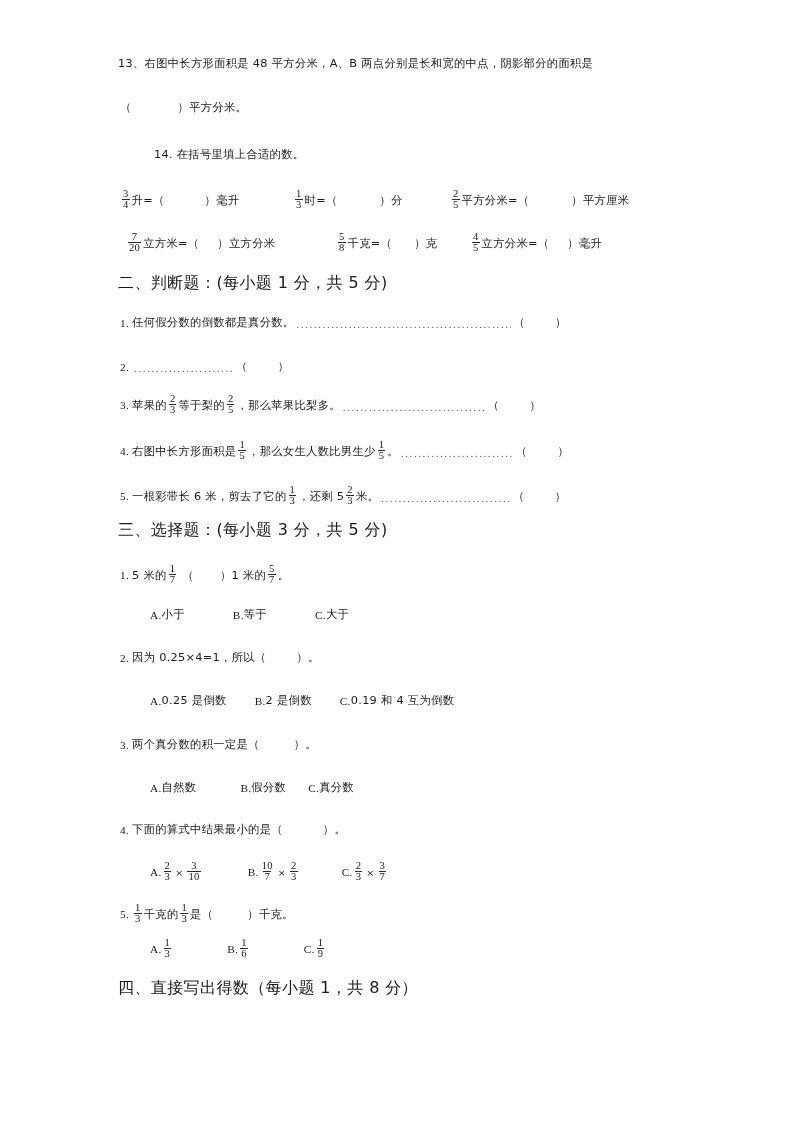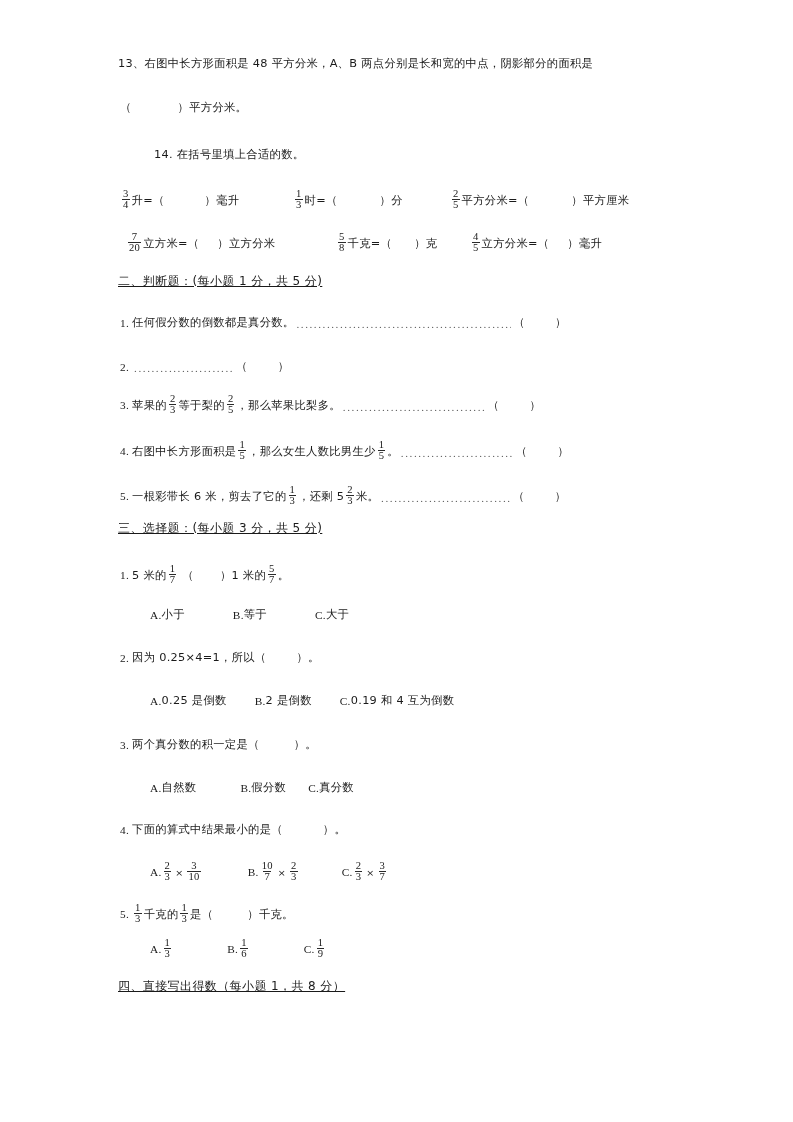--- a/index.html
+++ b/index.html
@@ -20,23 +20,22 @@
   .line{
     position:absolute;
     white-space:nowrap;
     font-size:11.5px;
     line-height:1;
     letter-spacing:.3px;
   }
   .cn{font-family:"DejaVu Sans","Liberation Sans",sans-serif;font-size:11.3px;}
   .sec{
     font-family:"DejaVu Sans","Liberation Sans",sans-serif;
-    font-size:12px;
+    font-size:16px;
     letter-spacing:.4px;
-    text-decoration:underline;
   }
   
   .row{
     position:absolute;
     display:flex;
     align-items:center;
     white-space:nowrap;
     font-family:"DejaVu Sans","Liberation Sans",sans-serif;
     font-size:11.3px;
     letter-spacing:.3px;

